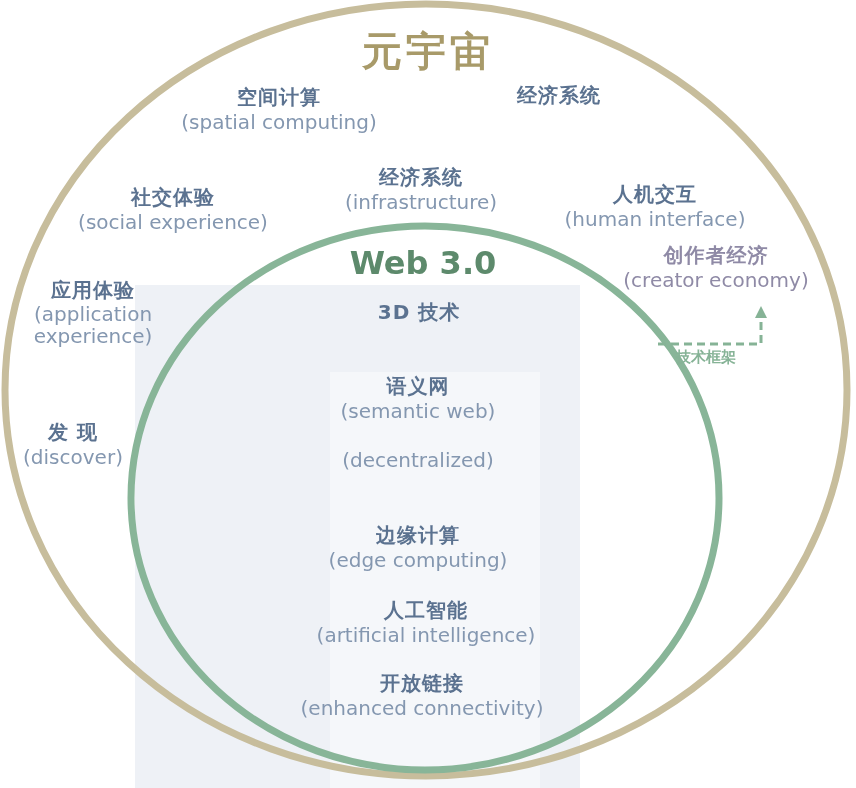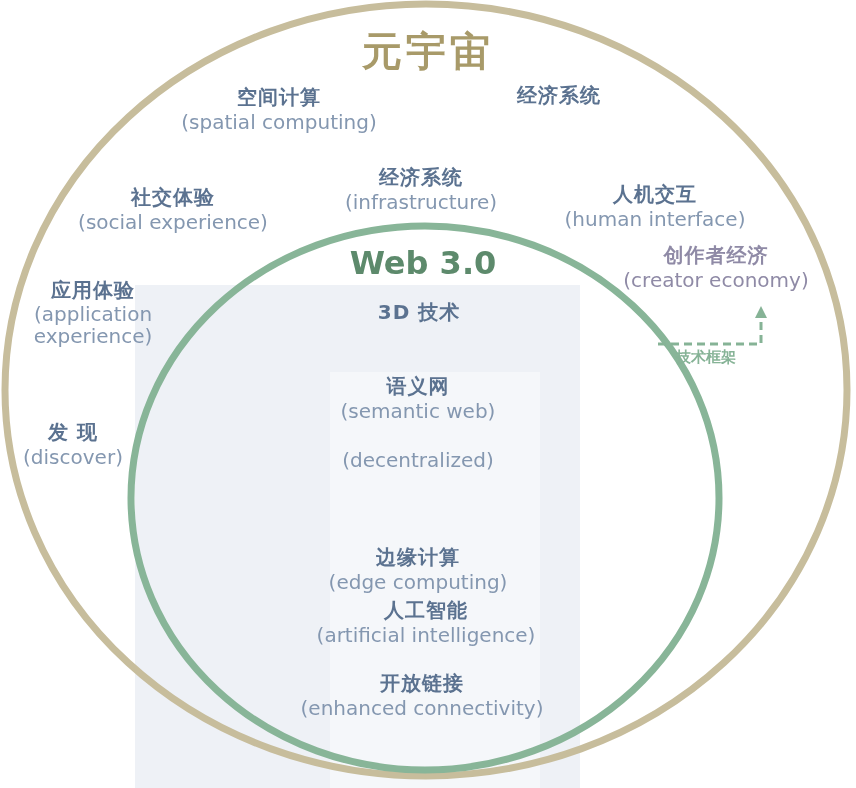--- a/index.html
+++ b/index.html
@@ -74,21 +74,21 @@
 <div class="label" style="left:419px; top:299px;">
   <div class="zh">3D 技术</div>
 </div>
 <div class="label" style="left:418px; top:373px;">
   <div class="zh">语义网</div>
   <div class="en">(semantic web)</div>
 </div>
 <div class="label" style="left:418px; top:448px;">
   <div class="en">(decentralized)</div>
 </div>
-<div class="label" style="left:418px; top:522px;margin-top:22px;">
+<div class="label" style="left:418px; top:522px;">
   <div class="zh">边缘计算</div>
   <div class="en">(edge computing)</div>
 </div>
 <div class="label" style="left:426px; top:597px;">
   <div class="zh">人工智能</div>
   <div class="en">(artificial intelligence)</div>
 </div>
 <div class="label" style="left:422px; top:670px;">
   <div class="zh">开放链接</div>
   <div class="en">(enhanced connectivity)</div>

